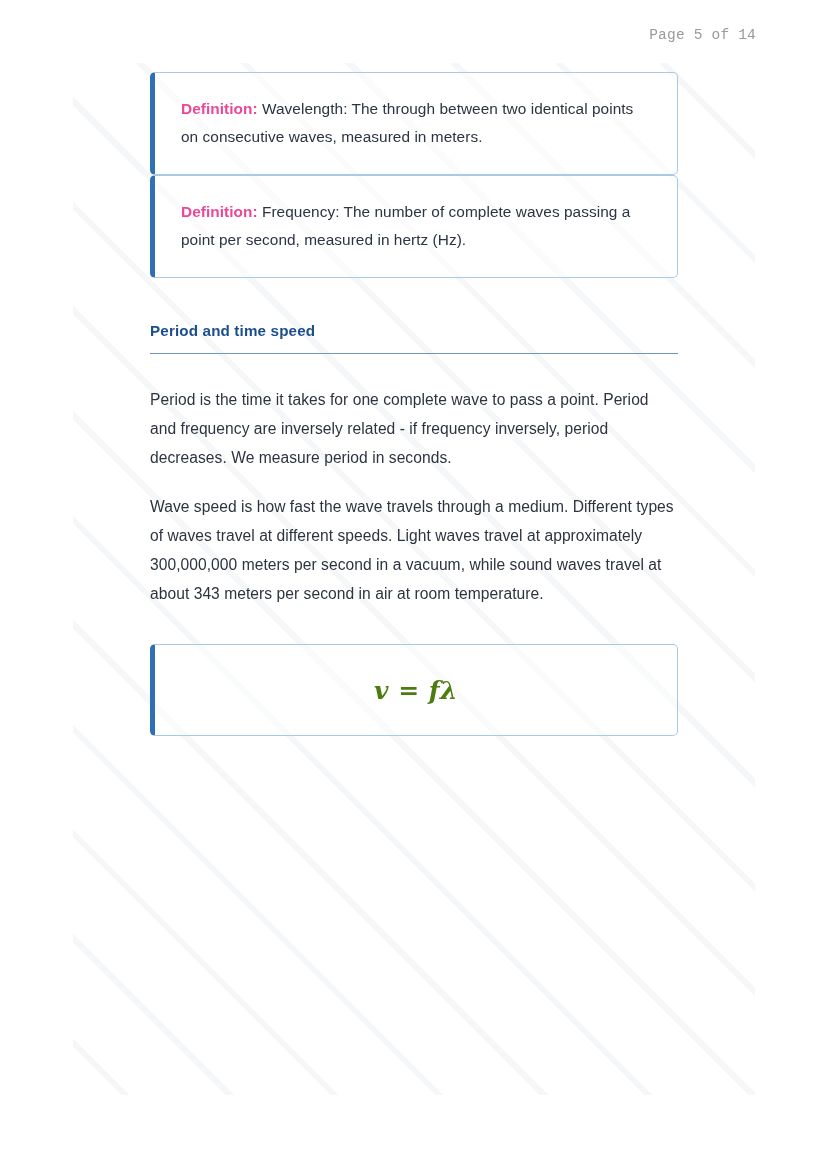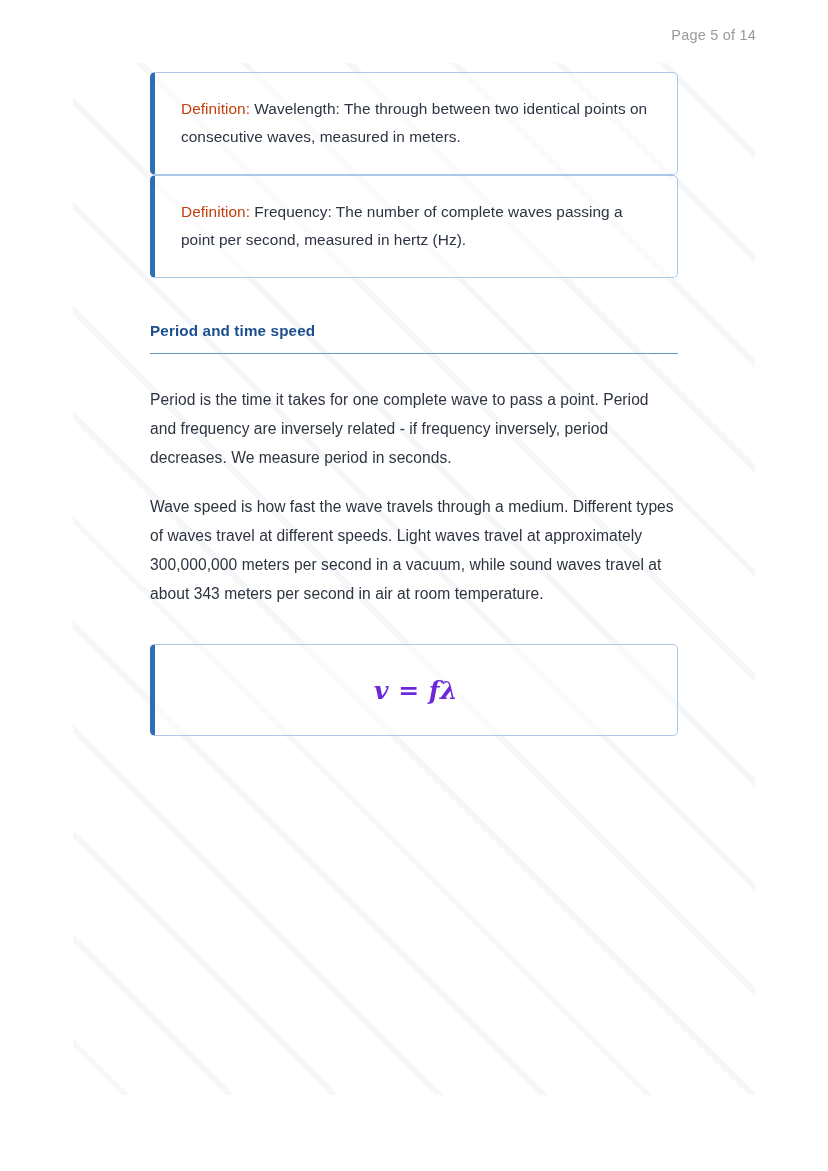--- a/index.html
+++ b/index.html
@@ -41,21 +41,21 @@
     );
     pointer-events: none;
     z-index: 0;
   }
 
   
   .page-header {
     position: absolute;
     top: 27px;
     right: 72px;
-    font-family: Liberation Sans, sans-serif;
+    font-family: Liberation Mono, monospace;
     font-size: 14.5px;
     color: #9a9a9a;
     letter-spacing: 0.2px;
     z-index: 3;
   }
 
   
   .content {
     position: absolute;
     left: 150px;
@@ -76,22 +76,22 @@
   }
   .callout + .callout {
   }
   .callout-text {
     font-size: 15.4px;
     line-height: 27.5px;
     color: #2c3442;
     letter-spacing: 0.05px;
   }
   .callout-label {
-    font-weight: 400;
-    color: #c2410c;
+    font-weight: 700;
+    color: #ec4899;
   }
 
   
   .section {
     margin-top: 44px;
   }
   .section-title {
     font-size: 15.2px;
     font-weight: 700;
     color: #1b4e8c;
@@ -129,21 +129,21 @@
     height: 92px;
     display: flex;
     align-items: center;
     justify-content: center;
   }
   .formula-text {
     font-family: "DejaVu Serif", serif;
     font-style: italic;
     font-weight: 700;
     font-size: 25px;
-    color: #6d28d9;
+    color: #4d7c0f;
     letter-spacing: 0.5px;
   }
 
   
   .page-footer {
     position: absolute;
     left: 0;
     right: 0;
     top: 1124px;
     text-align: center;

